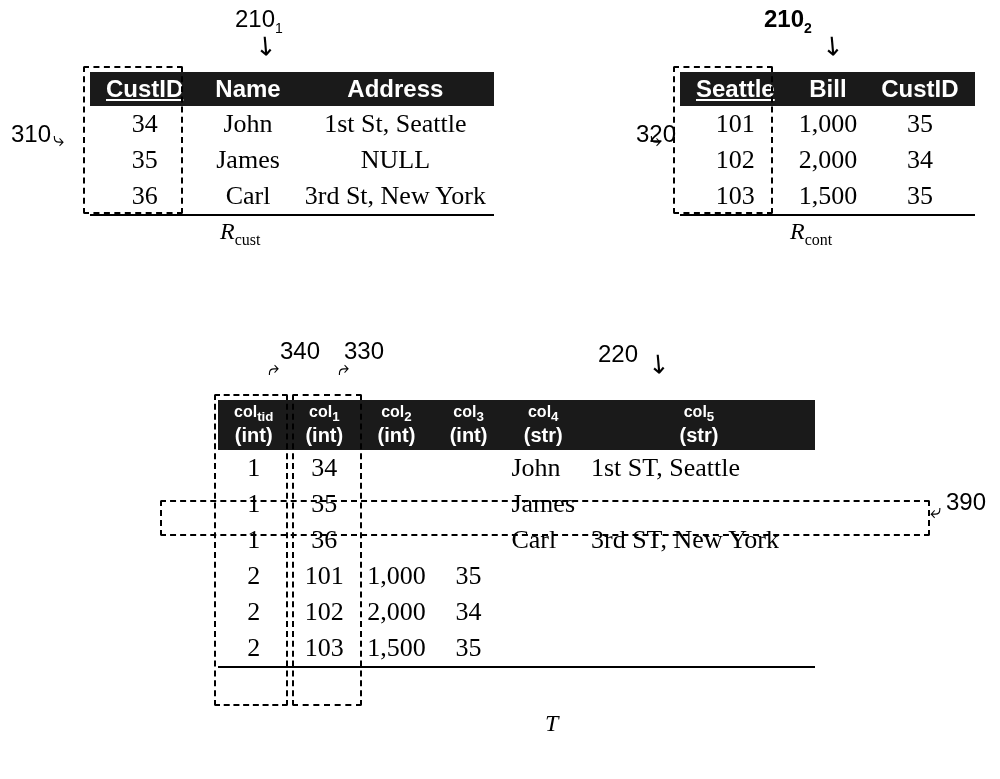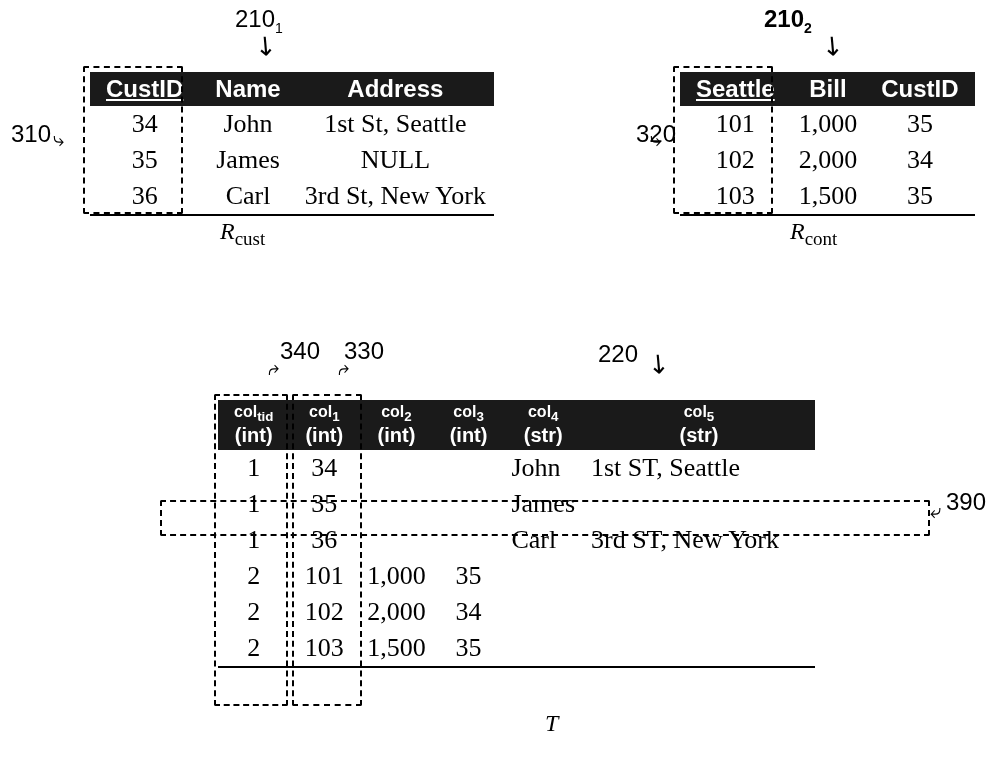--- a/index.html
+++ b/index.html
@@ -56,21 +56,21 @@
   }
   .dtable td.left { text-align: left; }
   .dtable tr.lastrow td { border-bottom: 2px solid #000; }
 
   .relname {
     position: absolute;
     font-style: italic;
     font-size: 24px;
     font-family: "Times New Roman", serif;
   }
-  .relname .sub { font-style: normal; font-size: 19px; vertical-align: sub; text-align: center; }
+  .relname .sub { font-style: normal; font-size: 16px; vertical-align: sub; text-align: center; }
 
   
   .dashbox {
     position: absolute;
     border: 2px dashed #000;
     border-radius: 2px;
     box-sizing: border-box;
     pointer-events: none;
   }
 

